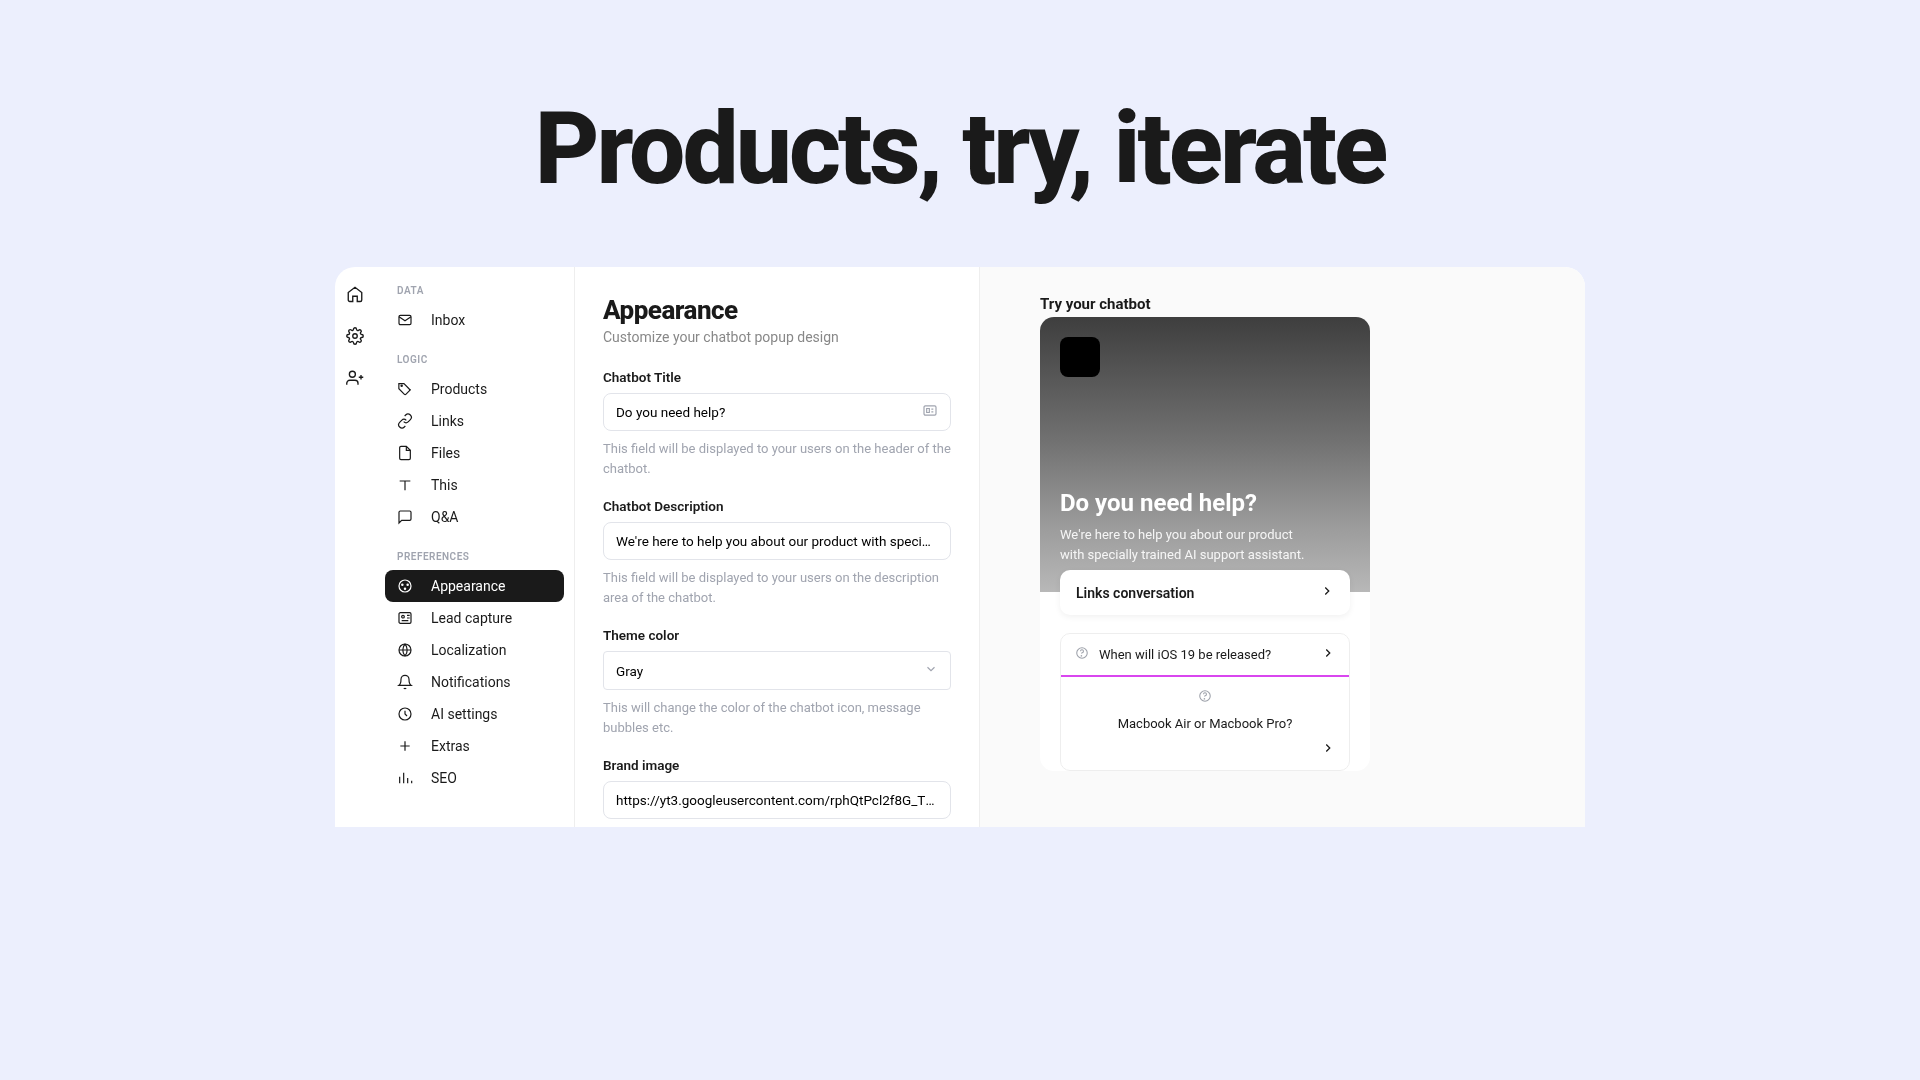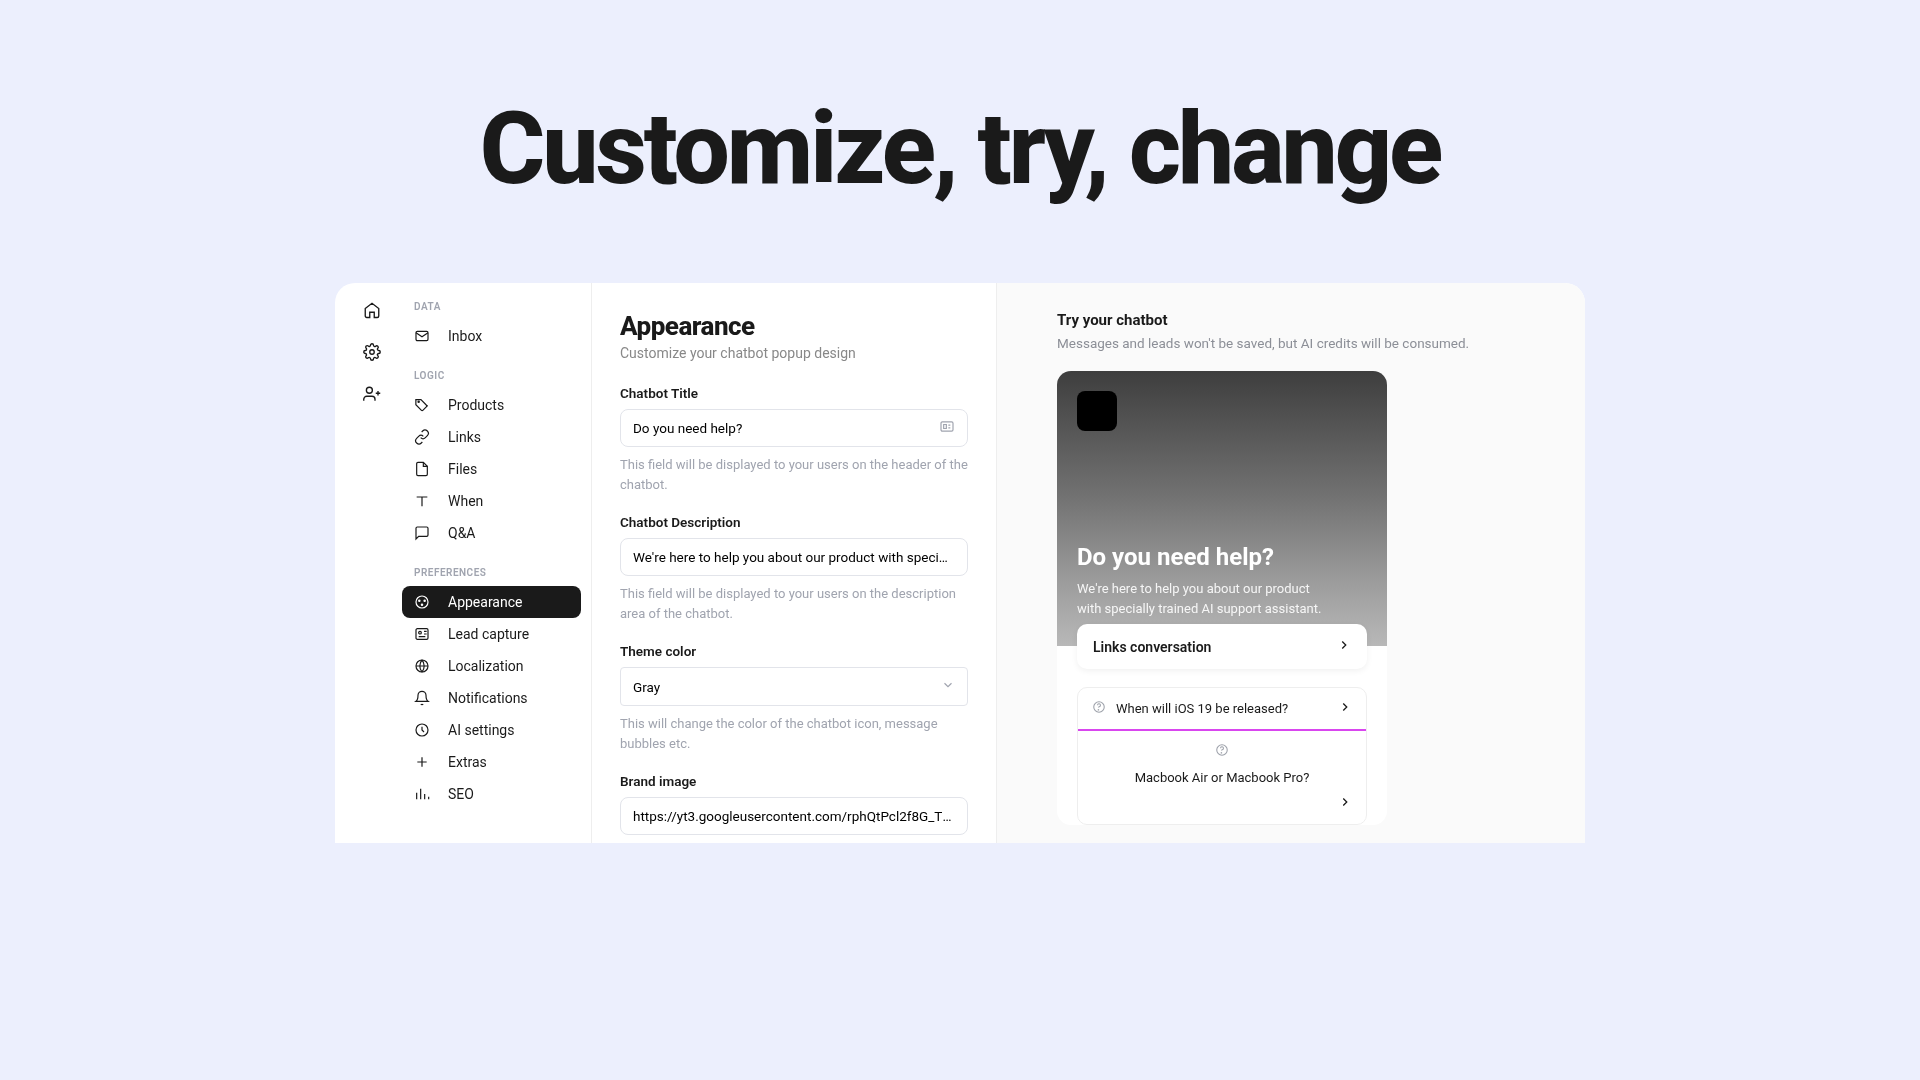--- a/index.html
+++ b/index.html
@@ -17,26 +17,25 @@
 }
 .hero h1 {
   font-size: 100px;
   font-weight: 800;
   color: #1a1a1a;
   letter-spacing: -3px;
 }
 .app-window {
   background: #fff;
   border-radius: 20px 20px 0 0;
-  margin: 16px auto;
+  margin: 0 auto;
   width: 1250px;
   height: 560px;
   display: flex;
   overflow: hidden;
-  padding-left: 17px;
 }
 .icon-rail {
   width: 40px;
   padding: 18px 0;
   display: flex;
   flex-direction: column;
   align-items: center;
   gap: 20px;
 }
 .icon-rail svg { width: 18px; height: 18px; stroke: #1a1a1a; fill: none; stroke-width: 1.8; }
@@ -217,21 +216,21 @@
 }
 .faq-item + .faq-item { border-top: 2px solid #d946ef; flex-direction: column; }
 .faq-item .q-icon svg { width: 14px; height: 14px; stroke: #9ca0a9; fill: none; stroke-width: 1.8; }
 .faq-item .chev { margin-left: auto; }
 .faq-item .chev svg, .start-conv svg { width: 14px; height: 14px; stroke: #1a1a1a; fill: none; stroke-width: 2.2; }
 </style>
 </head>
 <body>
 
 <div class="hero">
-  <h1>Customize, try, change</h1>
+  <h1>Products, try, iterate</h1>
 </div>
 
 <div class="app-window">
   <div class="icon-rail">
     <span><svg viewBox="0 0 24 24">
           <path d="M3 10l9-7 9 7v10a2 2 0 0 1-2 2h-4v-7h-6v7H5a2 2 0 0 1-2-2z"></path>
         </svg></span>
     <span><svg viewBox="0 0 24 24">
           <circle cx="12" cy="12" r="3"></circle>
           <path d="M19.4 15a1.7 1.7 0 0 0 .34 1.87l.06.06a2 2 0 1 1-2.83 2.83l-.06-.06a1.7 1.7 0 0 0-1.87-.34 1.7 1.7 0 0 0-1 1.55V21a2 2 0 1 1-4 0v-.09a1.7 1.7 0 0 0-1.11-1.55 1.7 1.7 0 0 0-1.87.34l-.06.06a2 2 0 1 1-2.83-2.83l.06-.06a1.7 1.7 0 0 0 .34-1.87 1.7 1.7 0 0 0-1.55-1H3a2 2 0 1 1 0-4h.09a1.7 1.7 0 0 0 1.55-1.11 1.7 1.7 0 0 0-.34-1.87l-.06-.06a2 2 0 1 1 2.83-2.83l.06.06a1.7 1.7 0 0 0 1.87.34H9a1.7 1.7 0 0 0 1-1.55V3a2 2 0 1 1 4 0v.09a1.7 1.7 0 0 0 1 1.55 1.7 1.7 0 0 0 1.87-.34l.06-.06a2 2 0 1 1 2.83 2.83l-.06.06a1.7 1.7 0 0 0-.34 1.87V9a1.7 1.7 0 0 0 1.55 1H21a2 2 0 1 1 0 4h-.09a1.7 1.7 0 0 0-1.55 1z"></path>
@@ -272,21 +271,21 @@
       <svg viewBox="0 0 24 24">
           <path d="M14 2H6a2 2 0 0 0-2 2v16a2 2 0 0 0 2 2h12a2 2 0 0 0 2-2V8z"></path>
           <path d="M14 2v6h6"></path>
         </svg>
       <span>Files</span>
     </div>
     <div class="nav-item">
       <svg viewBox="0 0 24 24">
           <path d="M4 6h16M12 6v14"></path>
         </svg>
-      <span>When</span>
+      <span>This</span>
     </div>
     <div class="nav-item">
       <svg viewBox="0 0 24 24">
           <path d="M21 15a2 2 0 0 1-2 2H7l-4 4V5a2 2 0 0 1 2-2h14a2 2 0 0 1 2 2z"></path>
         </svg>
       <span>Q&amp;A</span>
     </div>
 
     <div class="section-label section-gap">PREFERENCES</div>
     <div class="nav-item active">
@@ -381,21 +380,20 @@
         <span class="field-label">Brand image</span>
         <div class="input-wrap truncate" style="padding-right:12px">
           <span>https://yt3.googleusercontent.com/rphQtPcl2f8G_TILJRcHZ</span>
         </div>
 
       </div>
     </div>
 
     <div class="preview-panel">
       <div class="preview-title">Try your chatbot</div>
-      <div class="preview-sub">Messages and leads won't be saved, but AI credits will be consumed.</div>
 
       <div class="chat-widget">
         <div class="chat-header">
           <div class="brand-sq"></div>
           <div class="chat-heading">
             <h3>Do you need help?</h3>
             <p>We're here to help you about our product with specially trained AI support assistant.</p>
           </div>
         </div>
         <div class="start-conv">

